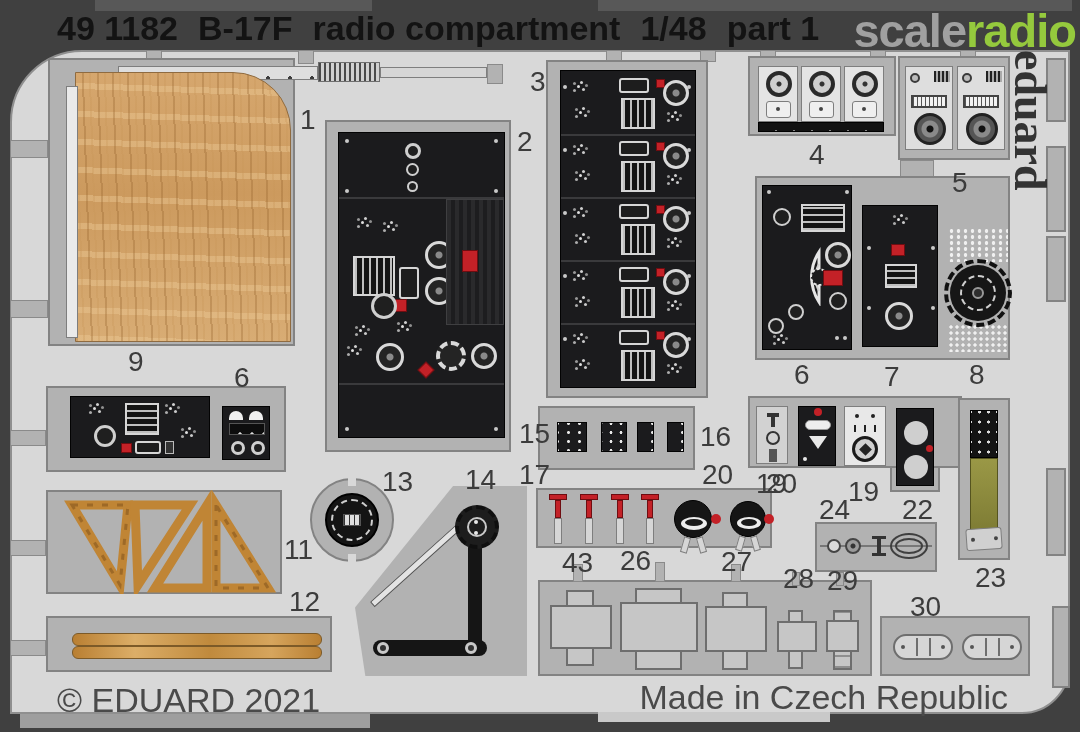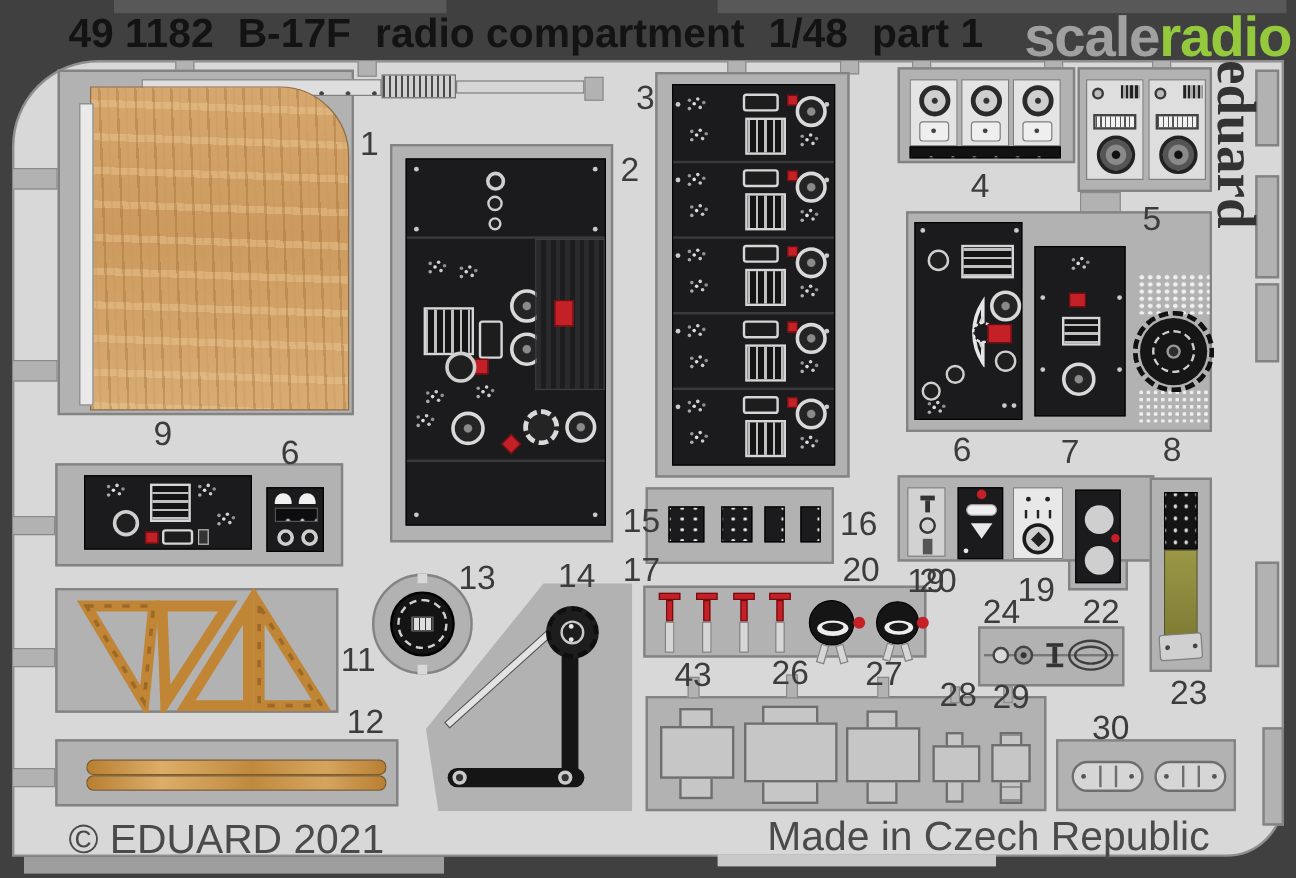--- a/index.html
+++ b/index.html
@@ -458,17 +458,17 @@
 <div class="label" style="left:700px;top:423px">16</div>
 <div class="label" style="left:519px;top:461px">17</div>
 <div class="label" style="left:702px;top:461px">20</div>
 <div class="label" style="left:756px;top:470px">19</div>
 <div class="label" style="left:766px;top:470px">20</div>
 <div class="label" style="left:848px;top:478px">19</div>
 <div class="label" style="left:902px;top:496px">22</div>
 <div class="label" style="left:975px;top:564px">23</div>
 <div class="label" style="left:819px;top:496px">24</div>
 <div class="label" style="left:562px;top:549px">43</div>
-<div class="label" style="left:643px;top:547px">26</div>
+<div class="label" style="left:620px;top:547px">26</div>
 <div class="label" style="left:721px;top:548px">27</div>
 <div class="label" style="left:783px;top:565px">28</div>
 <div class="label" style="left:827px;top:567px">29</div>
 <div class="label" style="left:910px;top:593px">30</div>
 
 </body></html>

